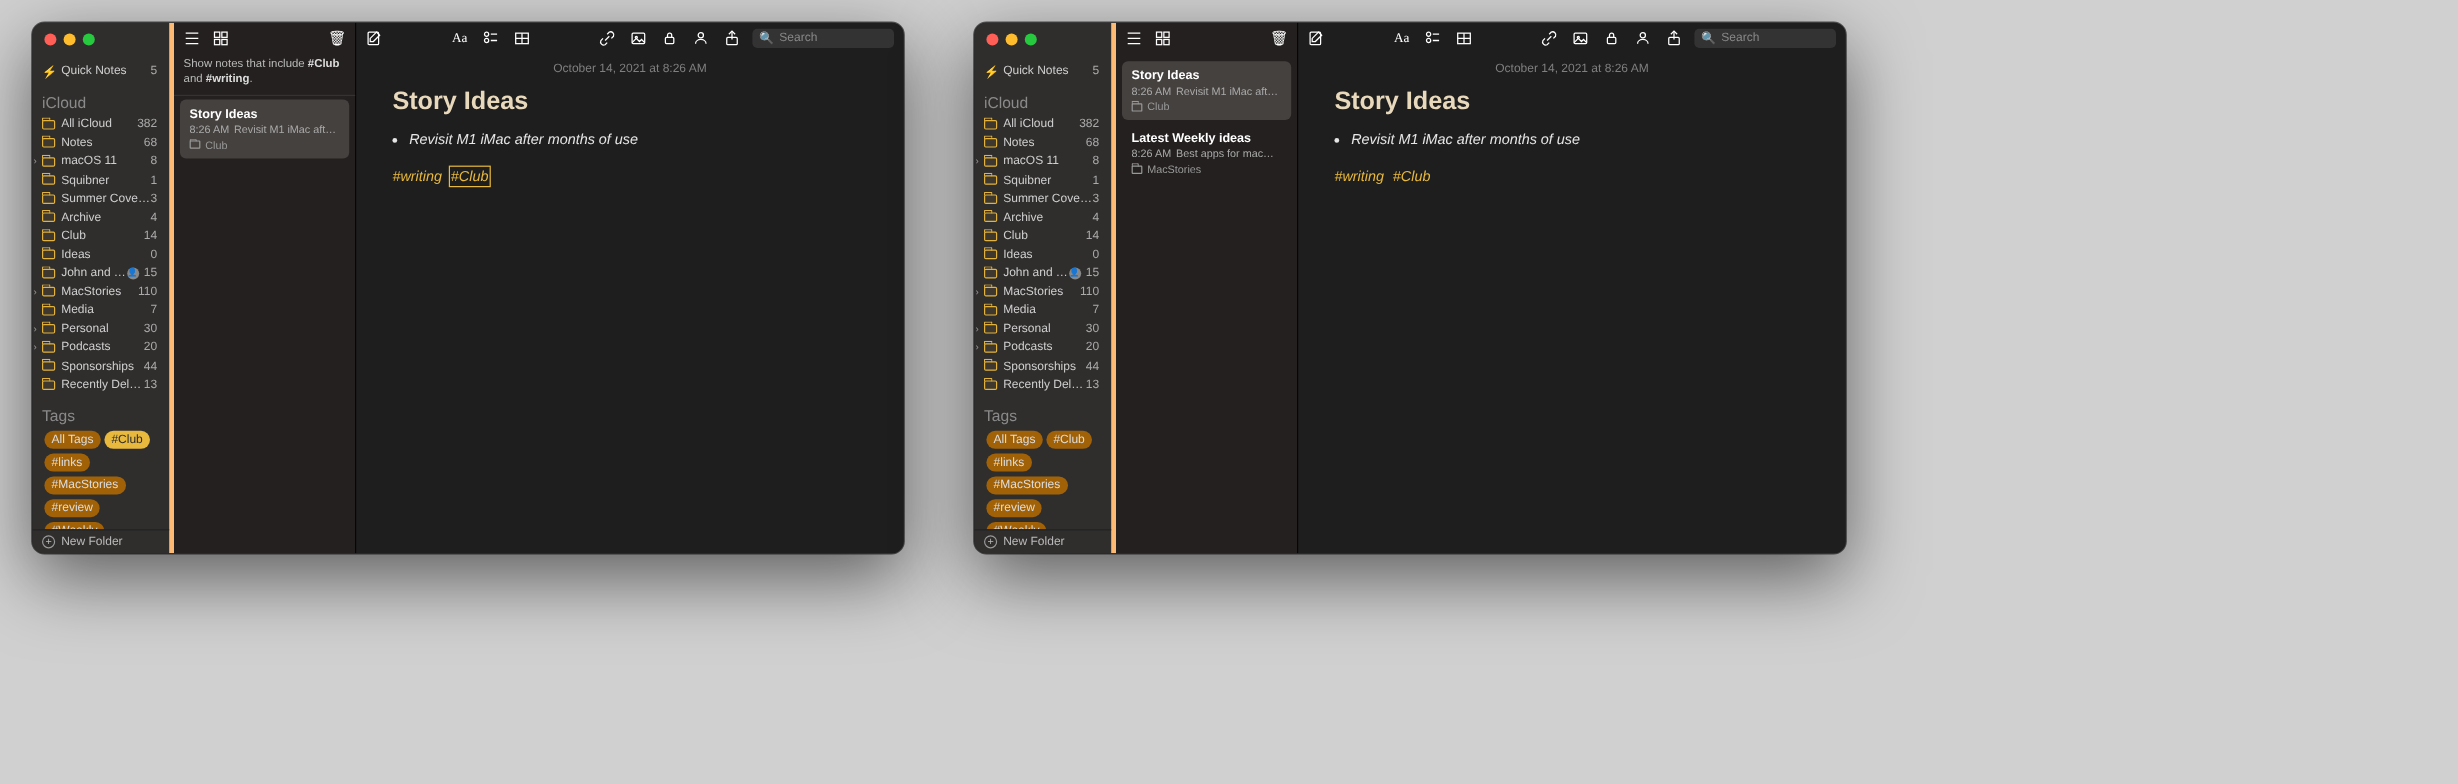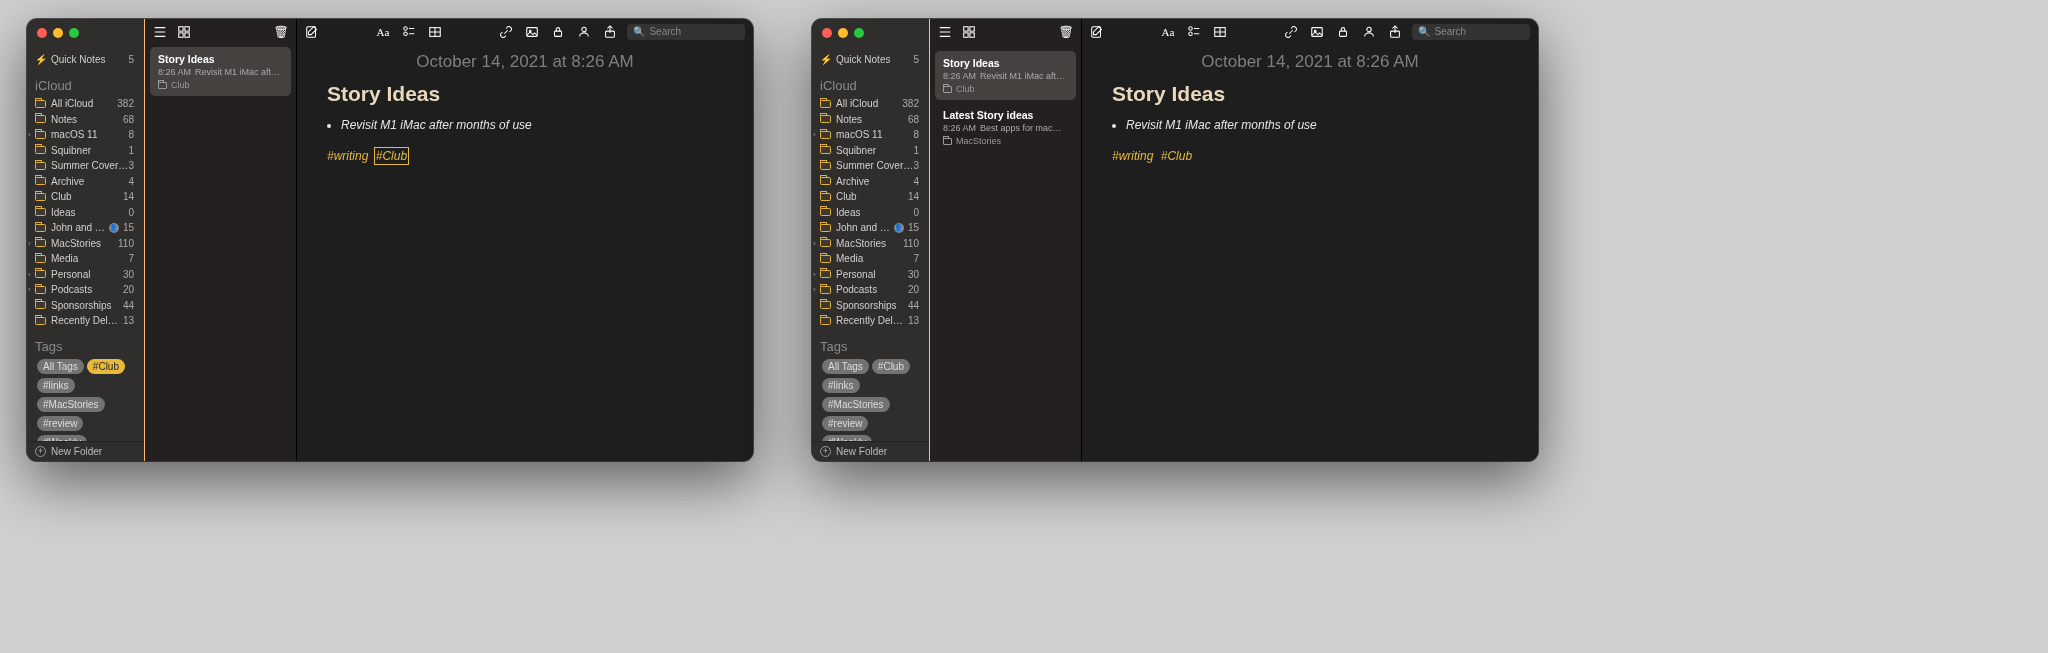--- a/index.html
+++ b/index.html
@@ -25,21 +25,21 @@
   }
   .w1 { left: 27px; top: 19px; }
   .w2 { left: 812px; top: 19px; }
 
   
   .sidebar {
     width: 118px;
     background: #302E2D;
     display: flex;
     flex-direction: column;
-    border-right: 1px solid #fdba74;
+    border-right: 4px solid #fdba74;
     position: relative;
   }
   .traffic {
     display: flex;
     gap: 6px;
     padding: 9px 0 0 10px;
     height: 25px;
   }
   .tl { width: 10px; height: 10px; border-radius: 50%; }
   .tl-red { background:#ff5f56; }
@@ -95,21 +95,21 @@
   .shared-icon {
     width: 10px; height:10px; border-radius:50%;
     background:#888; margin-right:4px;
     display:inline-block; text-align:center; line-height:10px;
     font-size:7px; color:#2e2c2b;
   }
 
   .tags-area { padding: 2px 6px 0 6px; }
   .tag-pill {
     display:inline-block;
-    background: #737373;
+    background: #a16207;
     color: #ddd;
     border-radius: 8px;
     padding: 2px 6px;
     font-size: 10px;
     margin: 0 3px 4px 0;
     cursor: pointer;
   }
   .tag-pill.selected {
     background: #e8b93c;
     color: #2b2b2b;
@@ -206,21 +206,21 @@
   .search-field .mag { margin-right:4px; font-size:10px; }
 
   .editor-body {
     flex:1;
     padding: 8px 30px 10px 30px;
     overflow:hidden;
   }
   .doc-date {
     text-align:center;
     color:#7f7f7f;
-    font-size:17px;
+    font-size:10px;
     margin-bottom: 10px;
   }
   .doc-title {
     font-size: 21px;
     font-weight: 700;
     color: #e9d9bc;
     margin-bottom: 10px;
   }
   .doc-body {
     color:#e6e6e6;
@@ -357,20 +357,23 @@
         <span class="tb-icon grid-icon">
           <svg viewBox="0 0 16 16" stroke="#fff" stroke-width="1.2" fill="none">
               <rect x="2" y="2" width="5" height="5"></rect>
               <rect x="9" y="2" width="5" height="5"></rect>
               <rect x="2" y="9" width="5" height="5"></rect>
               <rect x="9" y="9" width="5" height="5"></rect>
             </svg>
         </span>
       </div>
       <span class="tb-icon trash-icon"></span>
+    </div>
+    <div class="notes-filter">
+      <span>Show notes that include </span><b>#Club</b><span> and </span><b>#writing</b><span>.</span>
     </div>
     <div>
         <div class="note-item selected">
           <div class="note-title">Story Ideas</div>
           <div class="note-meta">
             <span>8:26 AM</span>
             <span class="preview">Revisit M1 iMac after mon…</span>
           </div>
           <div class="note-folder-line">
             <span class="mini-folder"></span>
@@ -596,21 +599,21 @@
           <div class="note-meta">
             <span>8:26 AM</span>
             <span class="preview">Revisit M1 iMac after mon…</span>
           </div>
           <div class="note-folder-line">
             <span class="mini-folder"></span>
             <span>Club</span>
           </div>
         </div>
         <div class="note-item">
-          <div class="note-title">Latest Story ideas</div>
+          <div class="note-title">Latest Weekly ideas</div>
           <div class="note-meta">
             <span>8:26 AM</span>
             <span class="preview">Best apps for macOS sho…</span>
           </div>
           <div class="note-folder-line">
             <span class="mini-folder"></span>
             <span>MacStories</span>
           </div>
         </div>
       </div>

